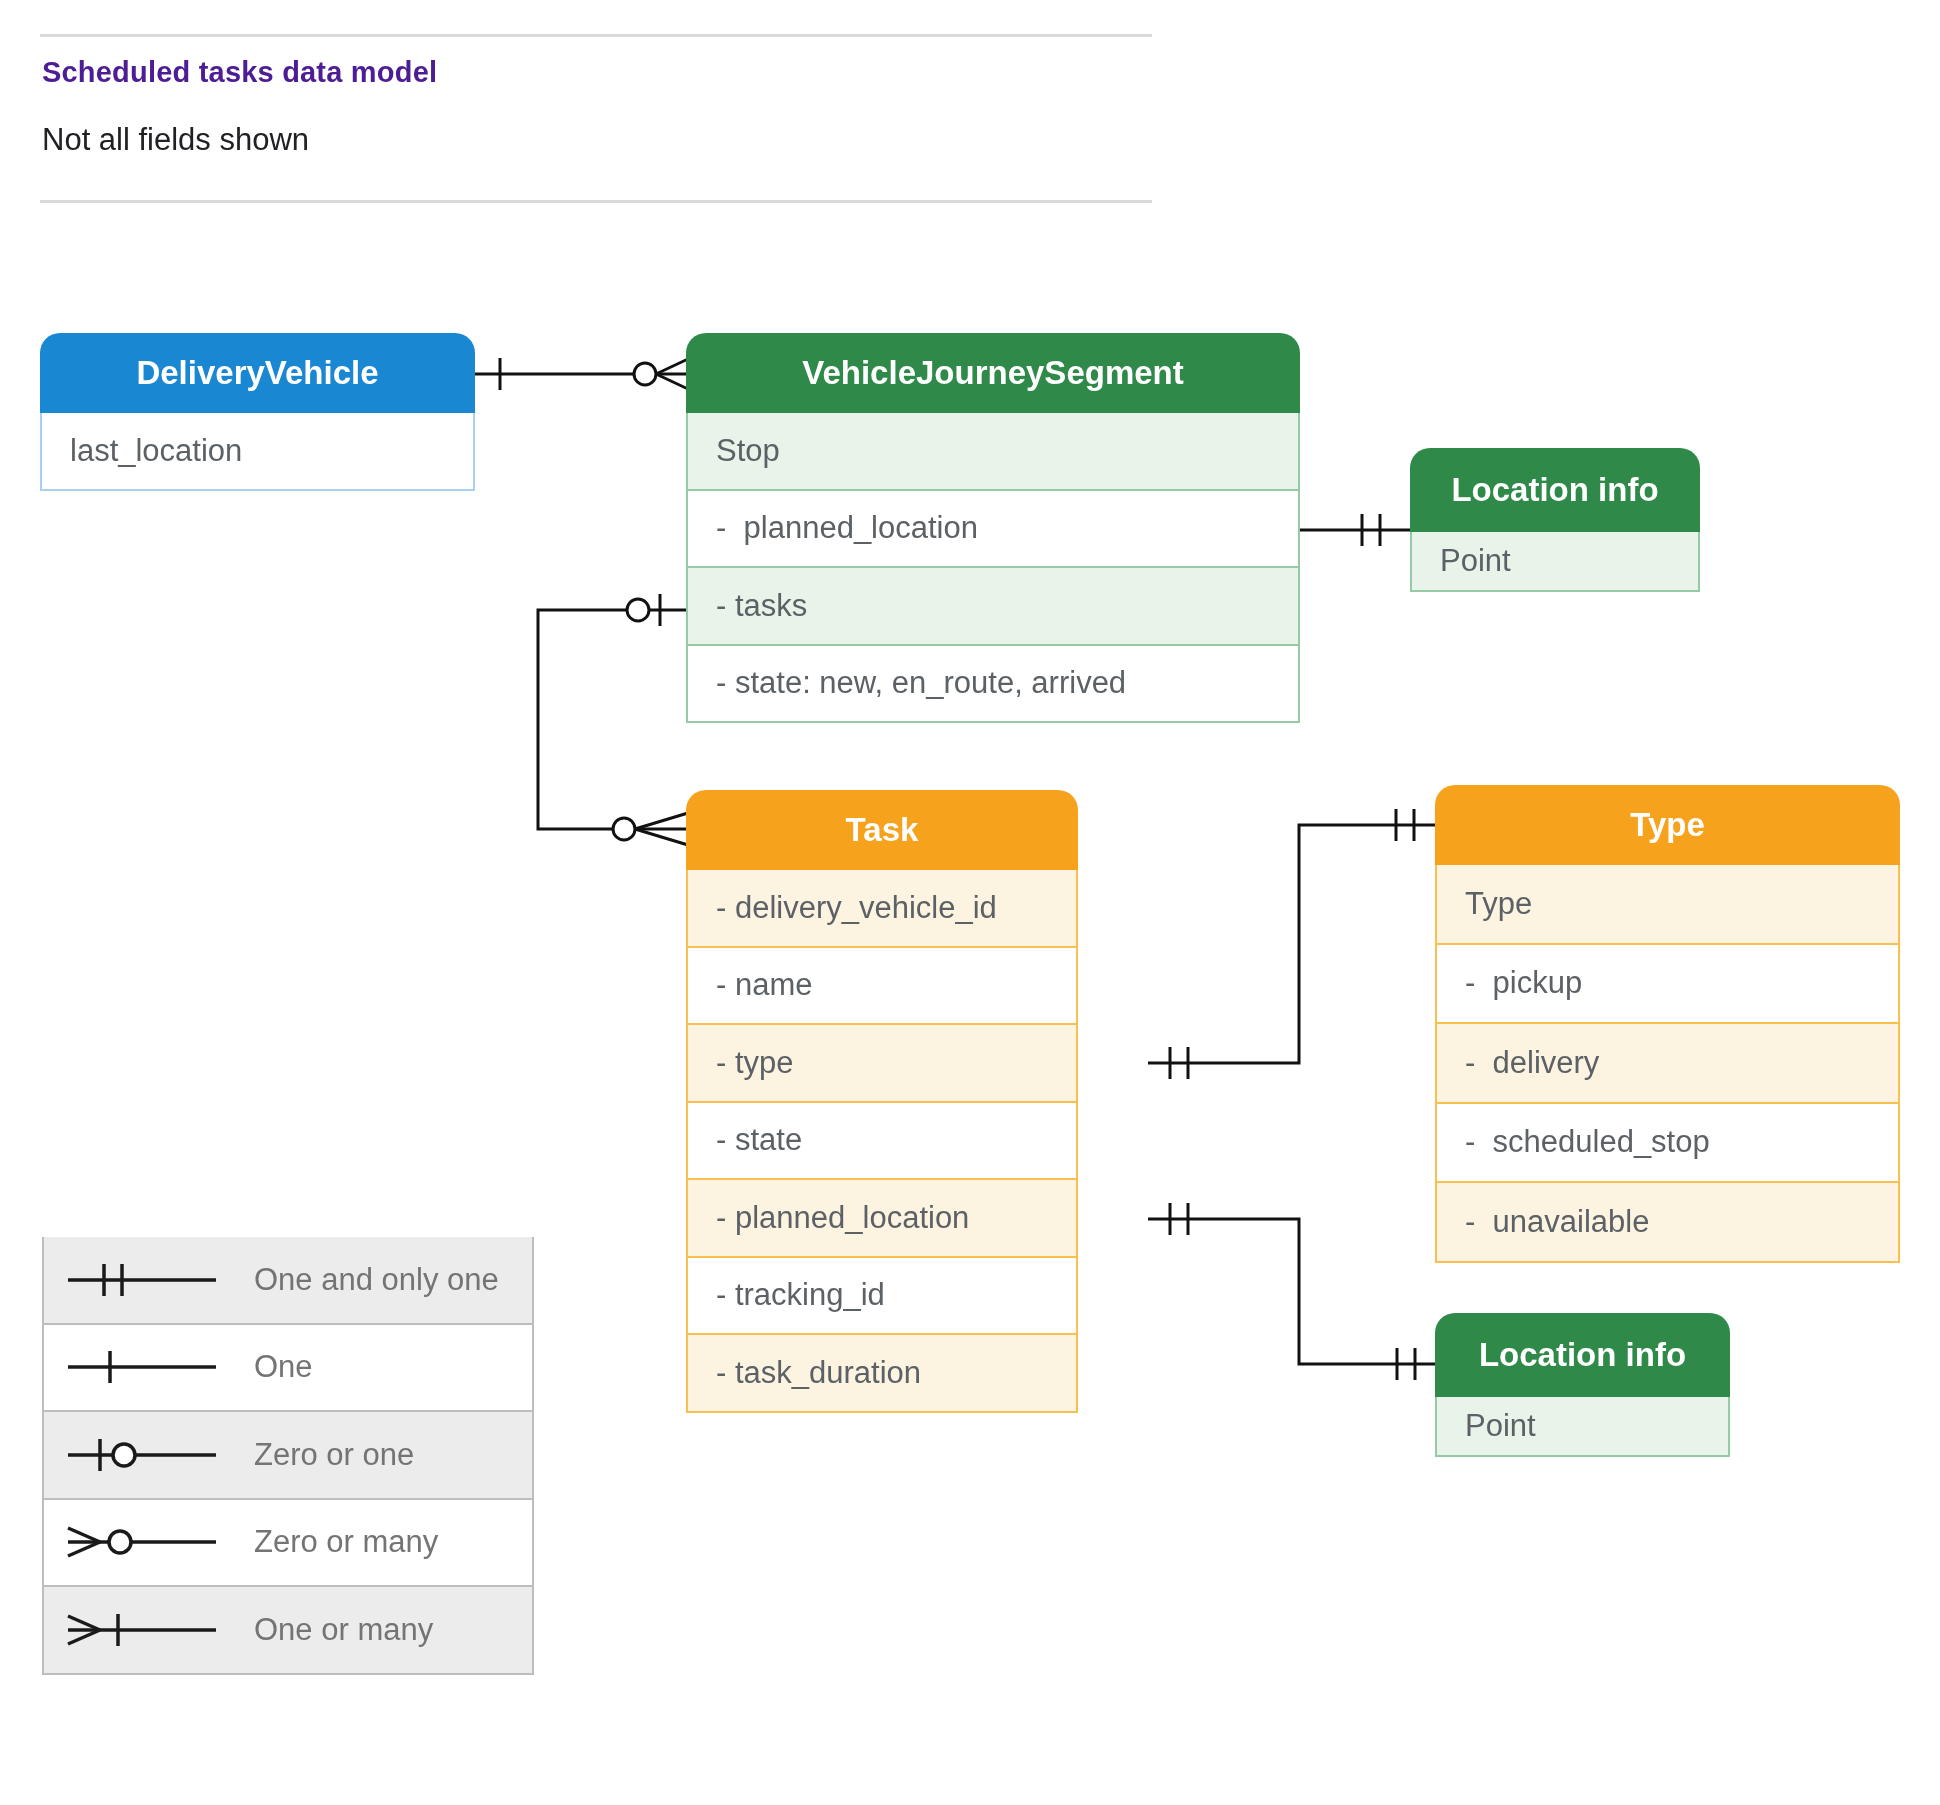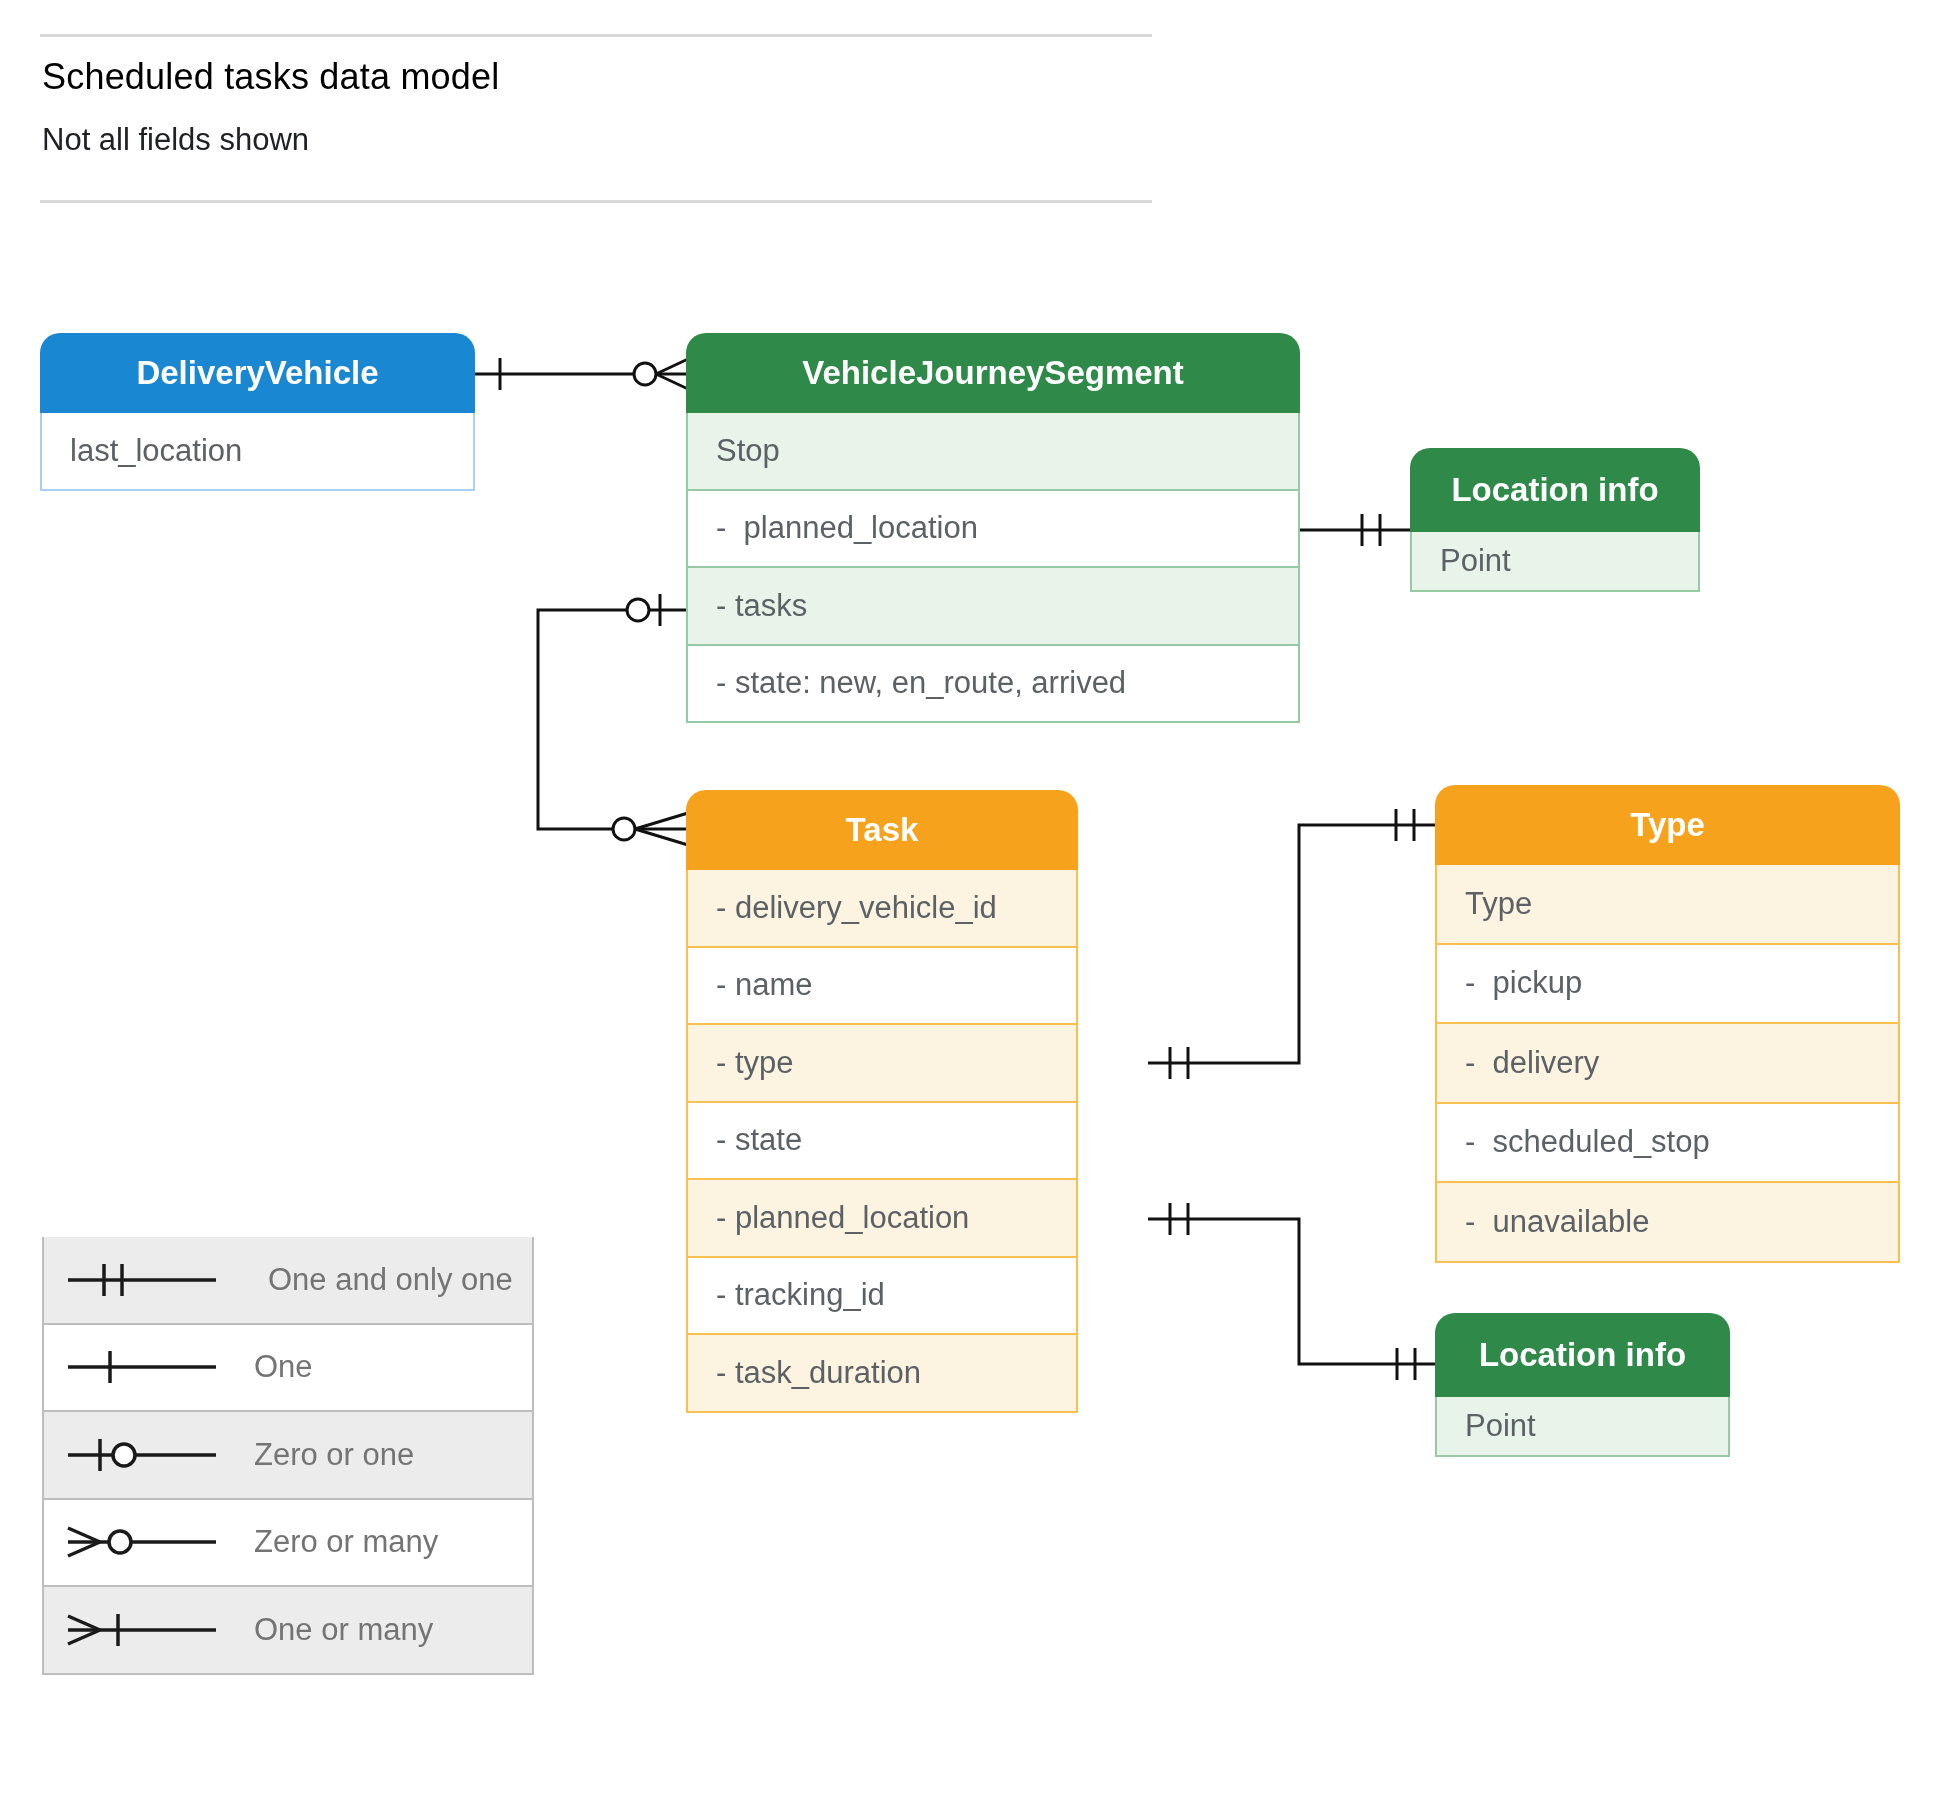--- a/index.html
+++ b/index.html
@@ -1,20 +1,20 @@
 <!DOCTYPE html>
 <html><head>
 <meta charset="utf-8">
 <style>
   html,body{margin:0;padding:0;background:#ffffff;}
   body{font-family:"Liberation Sans", sans-serif;}
   #canvas{position:relative;width:1940px;height:1805px;background:#ffffff;overflow:hidden;}
 
   .rule{position:absolute;height:3px;background:#d9d9d9;}
-  .page-title{position:absolute;left:42px;top:56px;font-size:36px;font-weight:400;color:#000000;letter-spacing:0.2px;}
+  .page-title{position:absolute;left:42px;top:56px;font-size:29px;font-weight:700;color:#4c1d95;letter-spacing:0.2px;}
   .page-subtitle{position:absolute;left:42px;top:122px;font-size:31px;color:#202124;}
 
   #connectors{position:absolute;left:0;top:0;z-index:0;}
   #connectors path, #connectors line{stroke:#111111;stroke-width:3;fill:none;}
   #connectors circle{stroke:#111111;stroke-width:3;fill:#ffffff;}
 
   .entity{position:absolute;z-index:1;}
   .entity-header{height:80px;border-radius:20px 20px 0 0;display:flex;align-items:center;justify-content:center;
     color:#ffffff;font-size:33px;font-weight:700;background:var(--hdr);}
   .entity-body{border:2.5px solid var(--bd);border-top:none;background:#ffffff;}
@@ -28,21 +28,21 @@
   .orange{--hdr:#f7a21c; --tint:#fdf3e1; --bd:#f9bf4f;}
   .gray  {--hdr:#9d9d9d; --tint:#ececec; --bd:#bdbdbd;}
 
   .loc .entity-header{height:84px;}
   .loc .row{height:58px;}
   .type-box .row{height:77.5px;}
 
   .legend .entity-header{height:96px;}
   .legend .lrow{height:85.5px;display:flex;align-items:center;padding-left:20px;font-size:31px;color:#747474;
     background:#ffffff;border-top:2.5px solid var(--bd);}
-  .legend .lrow:first-child{border-top:none;gap:14px;}
+  .legend .lrow:first-child{border-top:none;}
   .legend .lrow.tinted{background:var(--tint);}
   .legend .sym{width:160px;flex:0 0 160px;margin-right:30px;}
   .legend .sym svg{display:block;}
   .legend .sym line{stroke:#1a1a1a;stroke-width:3.5;fill:none;}
   .legend .sym circle{stroke:#1a1a1a;stroke-width:3.5;fill:#ffffff;}
 </style>
 </head>
 <body>
 
 <div id="canvas">

